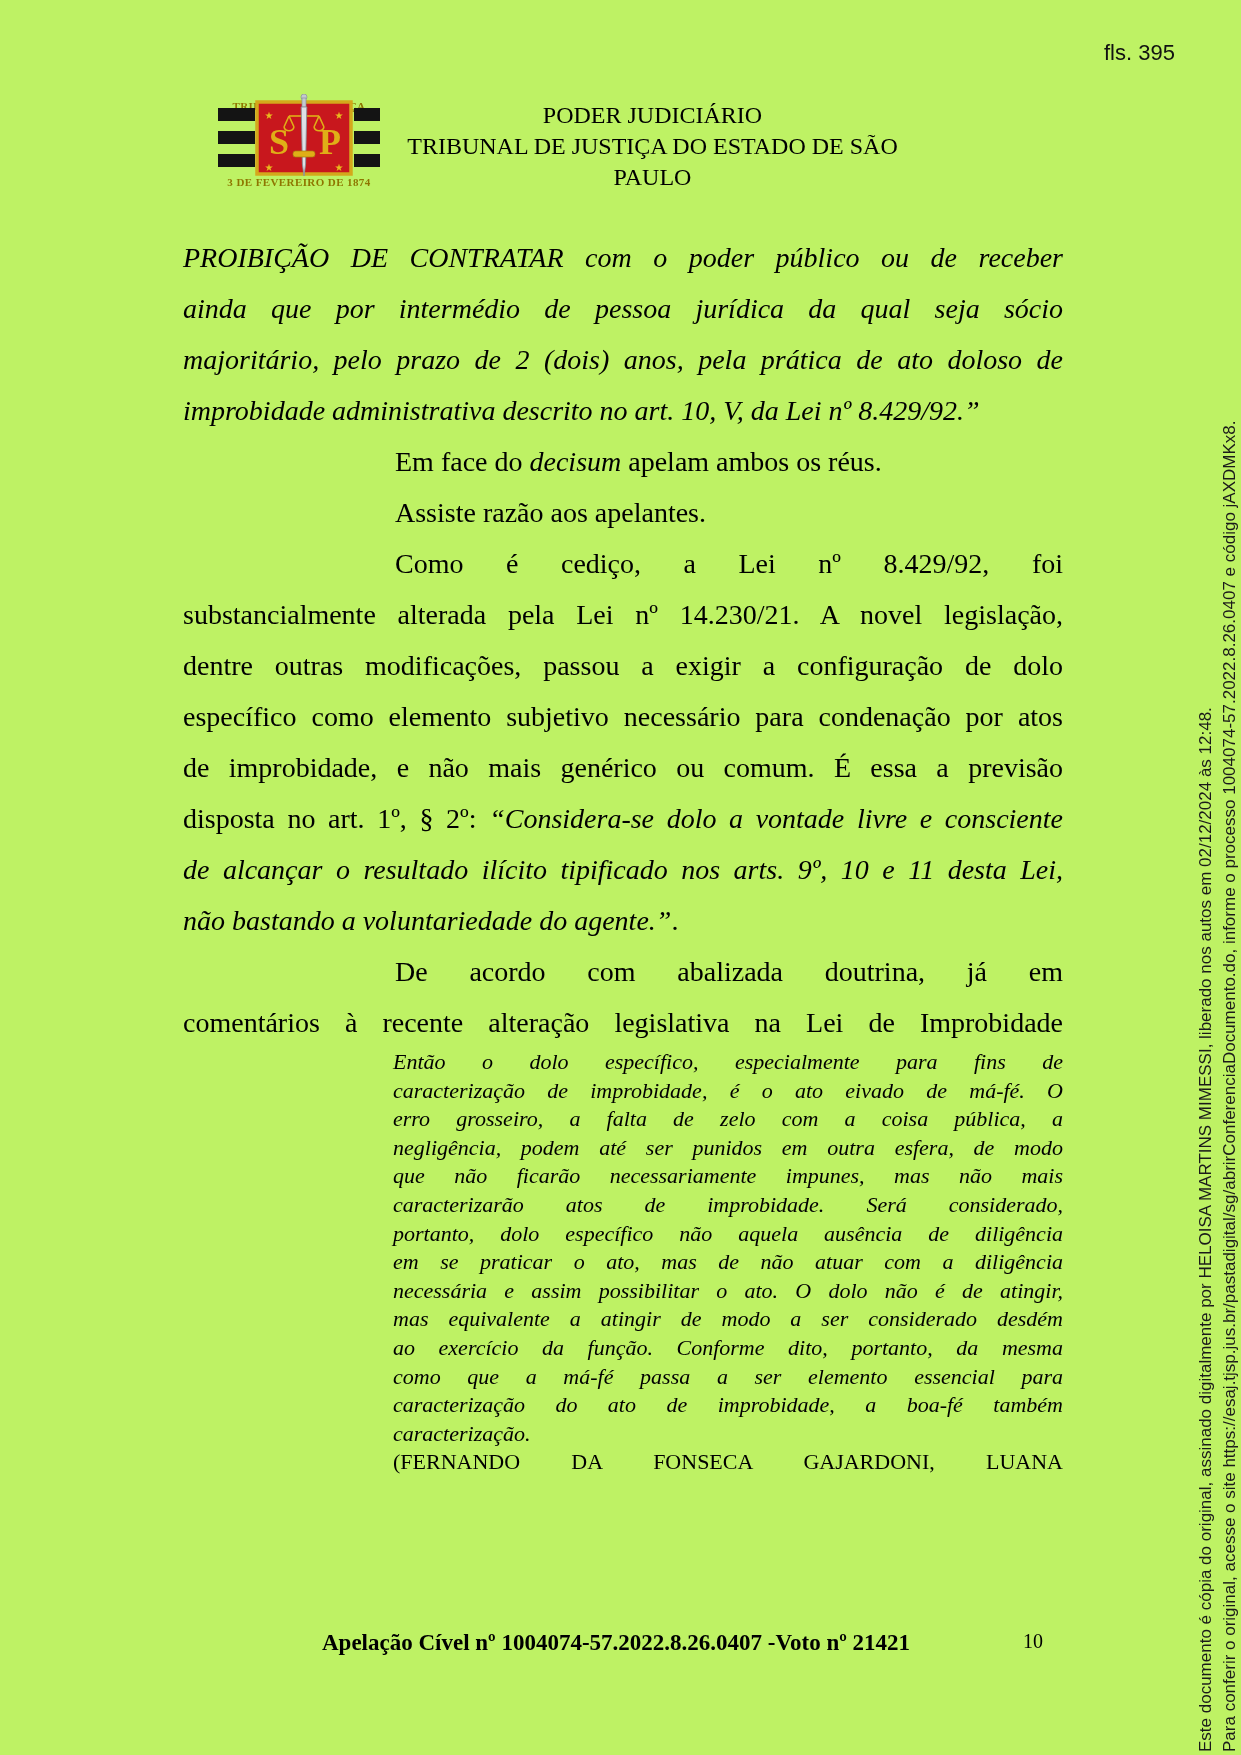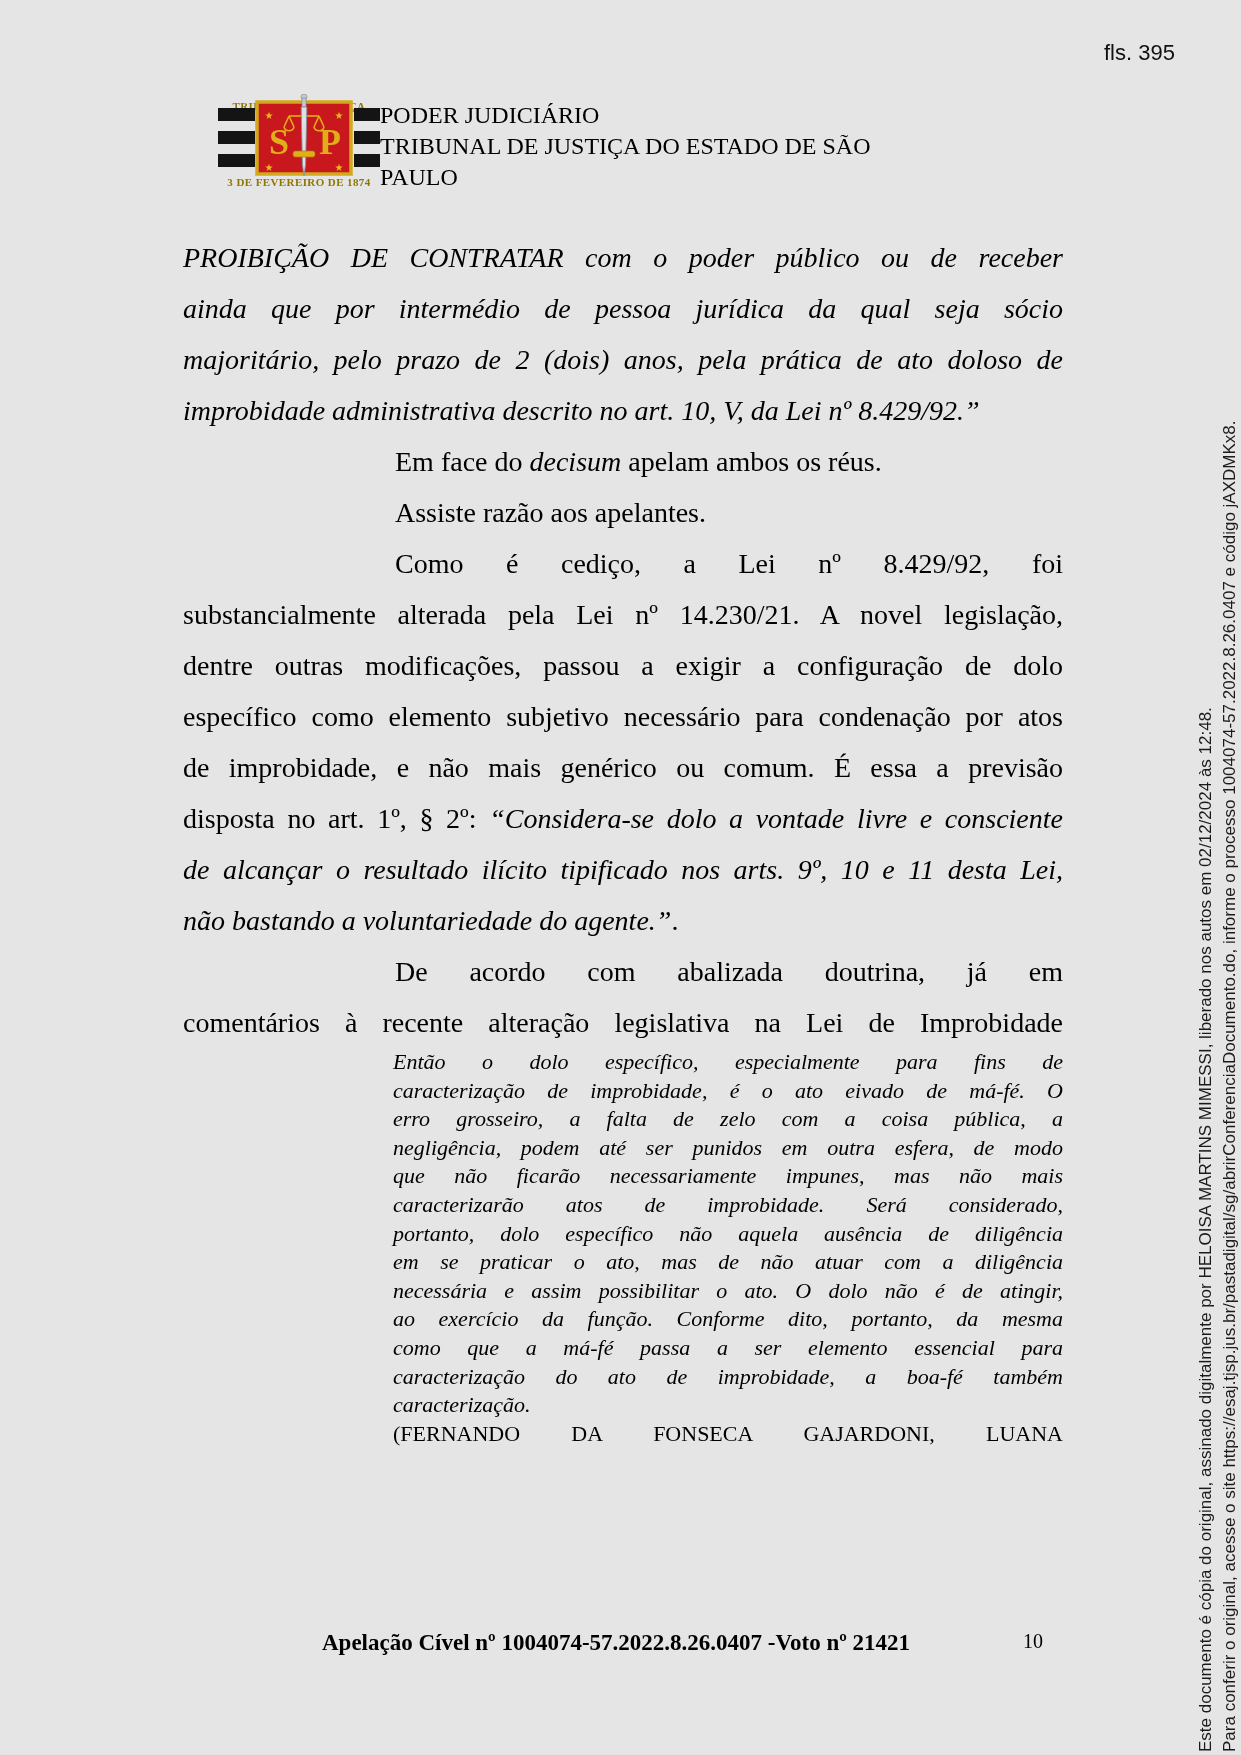--- a/index.html
+++ b/index.html
@@ -1,24 +1,24 @@
 <!DOCTYPE html>
 <html><head>
 <meta charset="utf-8">
 <style>
   html,body{margin:0;padding:0;background:#ffffff;}
-  .page{position:relative;width:1241px;height:1755px;background:#e5e5e5;overflow:hidden;
+  .page{position:relative;width:1241px;height:1755px;background:#bef264;overflow:hidden;
         font-family:"Liberation Serif","DejaVu Serif",serif;color:#000;}
 
   
   .folio{position:absolute;left:1104px;top:40px;font-family:"Liberation Sans","DejaVu Sans",sans-serif;
          font-size:22px;color:#111;}
 
   
-  .header-titles{position:absolute;left:380px;top:100px;width:545px;
+  .header-titles{position:absolute;left:380px;top:100px;width:545px;text-align:center;
                  font-size:24px;line-height:31px;color:#000;}
 
   
   .logo{position:absolute;left:218px;top:84px;width:162px;height:106px;}
   .logo-top,.logo-bottom{position:absolute;left:-20px;width:202px;text-align:center;
       font-family:"Liberation Serif",serif;font-weight:bold;font-size:11px;color:#8e7600;letter-spacing:.4px;}
   .logo-top{top:16px;}
   .logo-bottom{top:92px;}
   .stripe{position:absolute;background:#141414;height:13px;}
   .stripe.l{left:0;width:37px;}
@@ -128,20 +128,21 @@
     <div class="bq">
         <div class="line just">Então o dolo específico, especialmente para fins de</div>
         <div class="line just">caracterização de improbidade, é o ato eivado de má-fé. O</div>
         <div class="line just">erro grosseiro, a falta de zelo com a coisa pública, a</div>
         <div class="line just">negligência, podem até ser punidos em outra esfera, de modo</div>
         <div class="line just">que não ficarão necessariamente impunes, mas não mais</div>
         <div class="line just">caracterizarão atos de improbidade. Será considerado,</div>
         <div class="line just">portanto, dolo específico não aquela ausência de diligência</div>
         <div class="line just">em se praticar o ato, mas de não atuar com a diligência</div>
         <div class="line just">necessária e assim possibilitar o ato. O dolo não é de atingir,</div>
+        <div class="line just">mas equivalente a atingir de modo a ser considerado desdém</div>
         <div class="line just">ao exercício da função. Conforme dito, portanto, da mesma</div>
         <div class="line just">como que a má-fé passa a ser elemento essencial para</div>
         <div class="line just">caracterização do ato de improbidade, a boa-fé também</div>
         <div class="line">caracterização.</div>
       </div>
     <div class="bq-cont">
         <div class="line just">(FERNANDO DA FONSECA GAJARDONI, LUANA</div>
       </div>
   </div>
 

